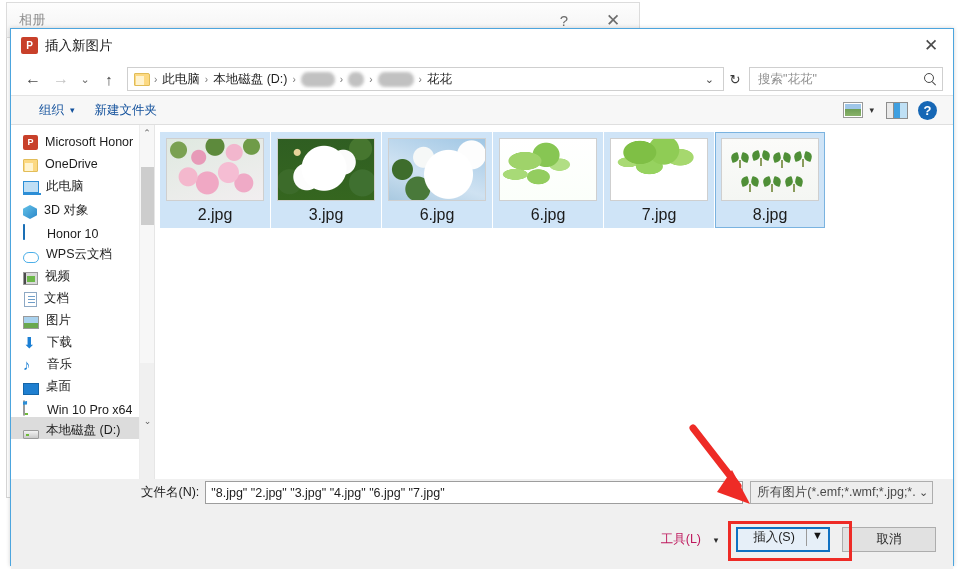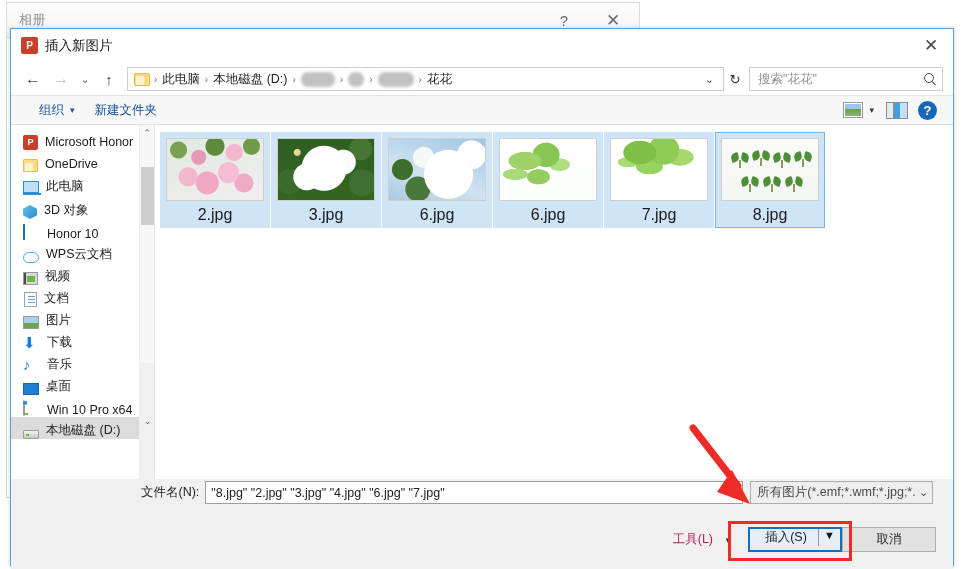--- a/index.html
+++ b/index.html
@@ -330,21 +330,21 @@
   }
   .insert-btn {
     width: 94px; height: 25px; background: #e6eff8;
     border: 2px solid #1071c3; display: flex; align-items: flex-start;
     position: relative;
   }
   .insert-label { flex: 1; text-align: center; font-size: 12.5px; color: #1c1c1c; padding-left: 4px;}
   .insert-sep { width: 1px; height: 17px; background: #9a9a9a; }
   .insert-caret { width: 21px; text-align: center; font-size: 11px; color: #141414; }
   .cancel-btn {
-    width: 94px; height: 25px; background: #e1e1e1;
+    width: 94px; height: 25px; margin-left: 12px; background: #e1e1e1;
     border: 1px solid #adadad; display: flex; align-items: center;
     justify-content: center; font-size: 12.5px; color: #1c1c1c;
   }
 
   
   .anno-rect {
     position: absolute; left: 728px; top: 521px; width: 124px; height: 40px;
     border: 3px solid #ee2b26; pointer-events: none;
   }
   .anno-arrow { position: absolute; left: 680px; top: 418px; width: 130px; height: 95px; pointer-events: none; }

